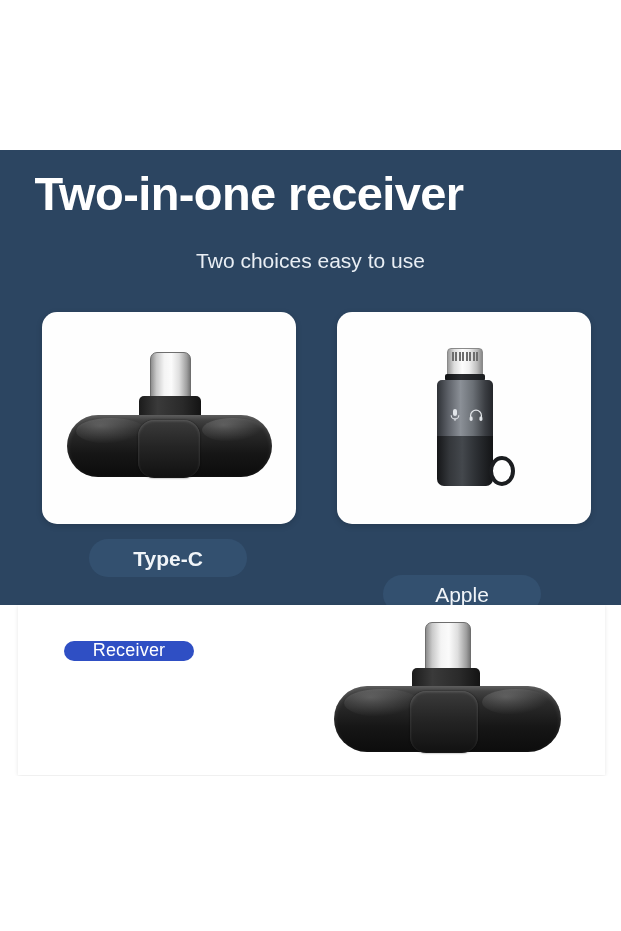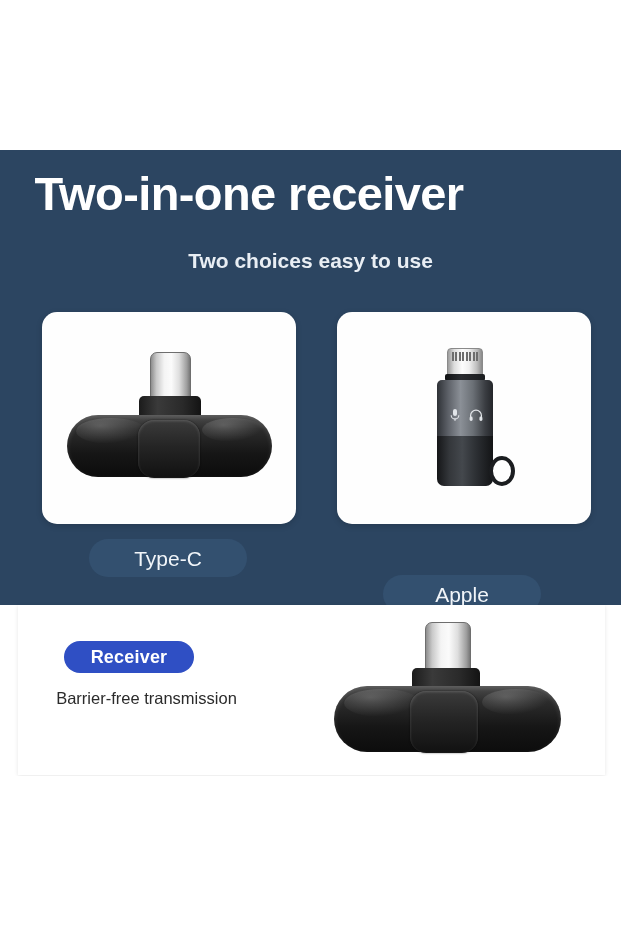--- a/index.html
+++ b/index.html
@@ -45,21 +45,21 @@
     white-space: nowrap;
   }
 
   .hero-subtitle {
     position: absolute;
     left: 0; top: 247px;
     width: 621px;
     text-align: center;
     color: #e9eef4;
     font-size: 21px;
-    font-weight: bold;
+    font-weight: normal;
     line-height: 28px;
     white-space: nowrap;
   }
 
   
   .card {
     position: absolute;
     top: 312px;
     width: 254px;
     height: 212px;
@@ -79,46 +79,45 @@
     height: 38px;
     background: #33506f;
     border-radius: 19px;
     display: flex;
     align-items: center;
     justify-content: center;
     color: #f1f5f9;
     font-size: 21px;
     line-height: 21px;
   }
-  .pill-left  { left: 89px;  }
+  .pill-left  { left: 89px; font-weight: bold;  }
   .pill-right { left: 383px; margin-top: 36px; }
 
   
   .feature-panel {
     position: absolute;
     left: 18px; top: 605px;
     width: 587px;
     height: 170px;
     background: #ffffff;
     box-shadow: 0 1px 4px rgba(0,0,0,0.10);
   }
 
   .badge-receiver {
     position: absolute;
     left: 64px; top: 641px;
     width: 130px;
-    height: 32px;
+    height: 20px;
     background: #2f4fc4;
     border-radius: 16px;
     display: flex;
-    align-items: center;
     justify-content: center;
     color: #ffffff;
     font-size: 18px;
-    font-weight: bold;
+    font-weight: normal;
     line-height: 18px;
     letter-spacing: 0.2px;
   }
 
   .feature-lines {
     position: absolute;
     left: 24px; top: 688px;
     width: 245px;
     text-align: center;
     color: #2b2b2b;
@@ -305,16 +304,15 @@
     <div class="typec-gloss" style="left:26px;top:82px;width:76px;height:28px;"></div>
     <div class="typec-gloss" style="left:164px;top:82px;width:68px;height:26px;"></div>
   </div>
 </div>
 
 <div class="badge-receiver">
   <span>Receiver</span>
 </div>
 
 <div class="feature-lines">
-  <div>Barrier-free transmission</div>
 </div>
 
 <div class="bottom-gap"></div>
 
 </body></html>

